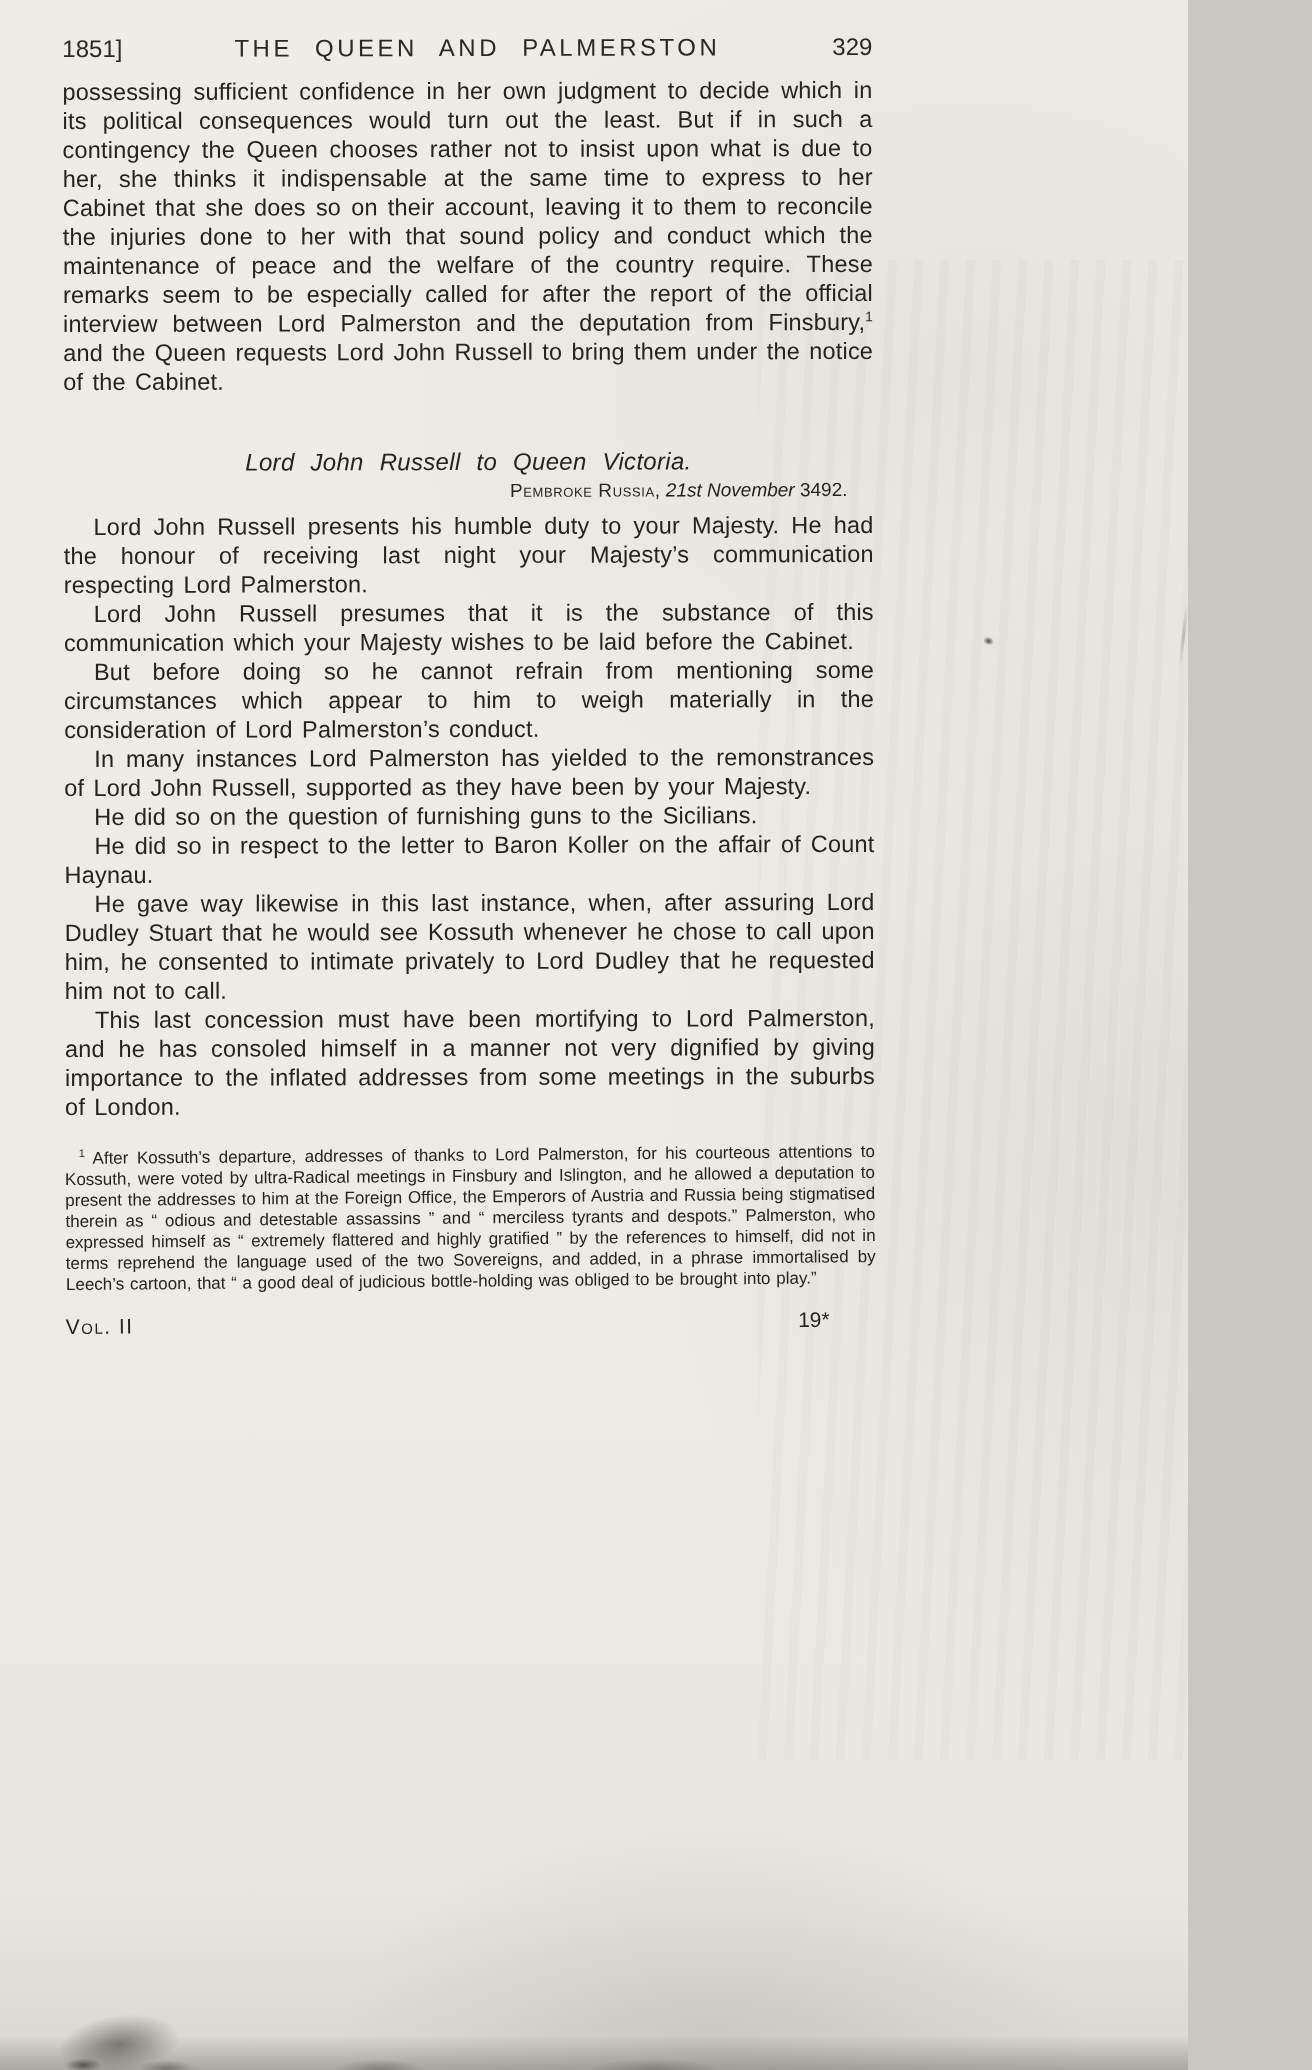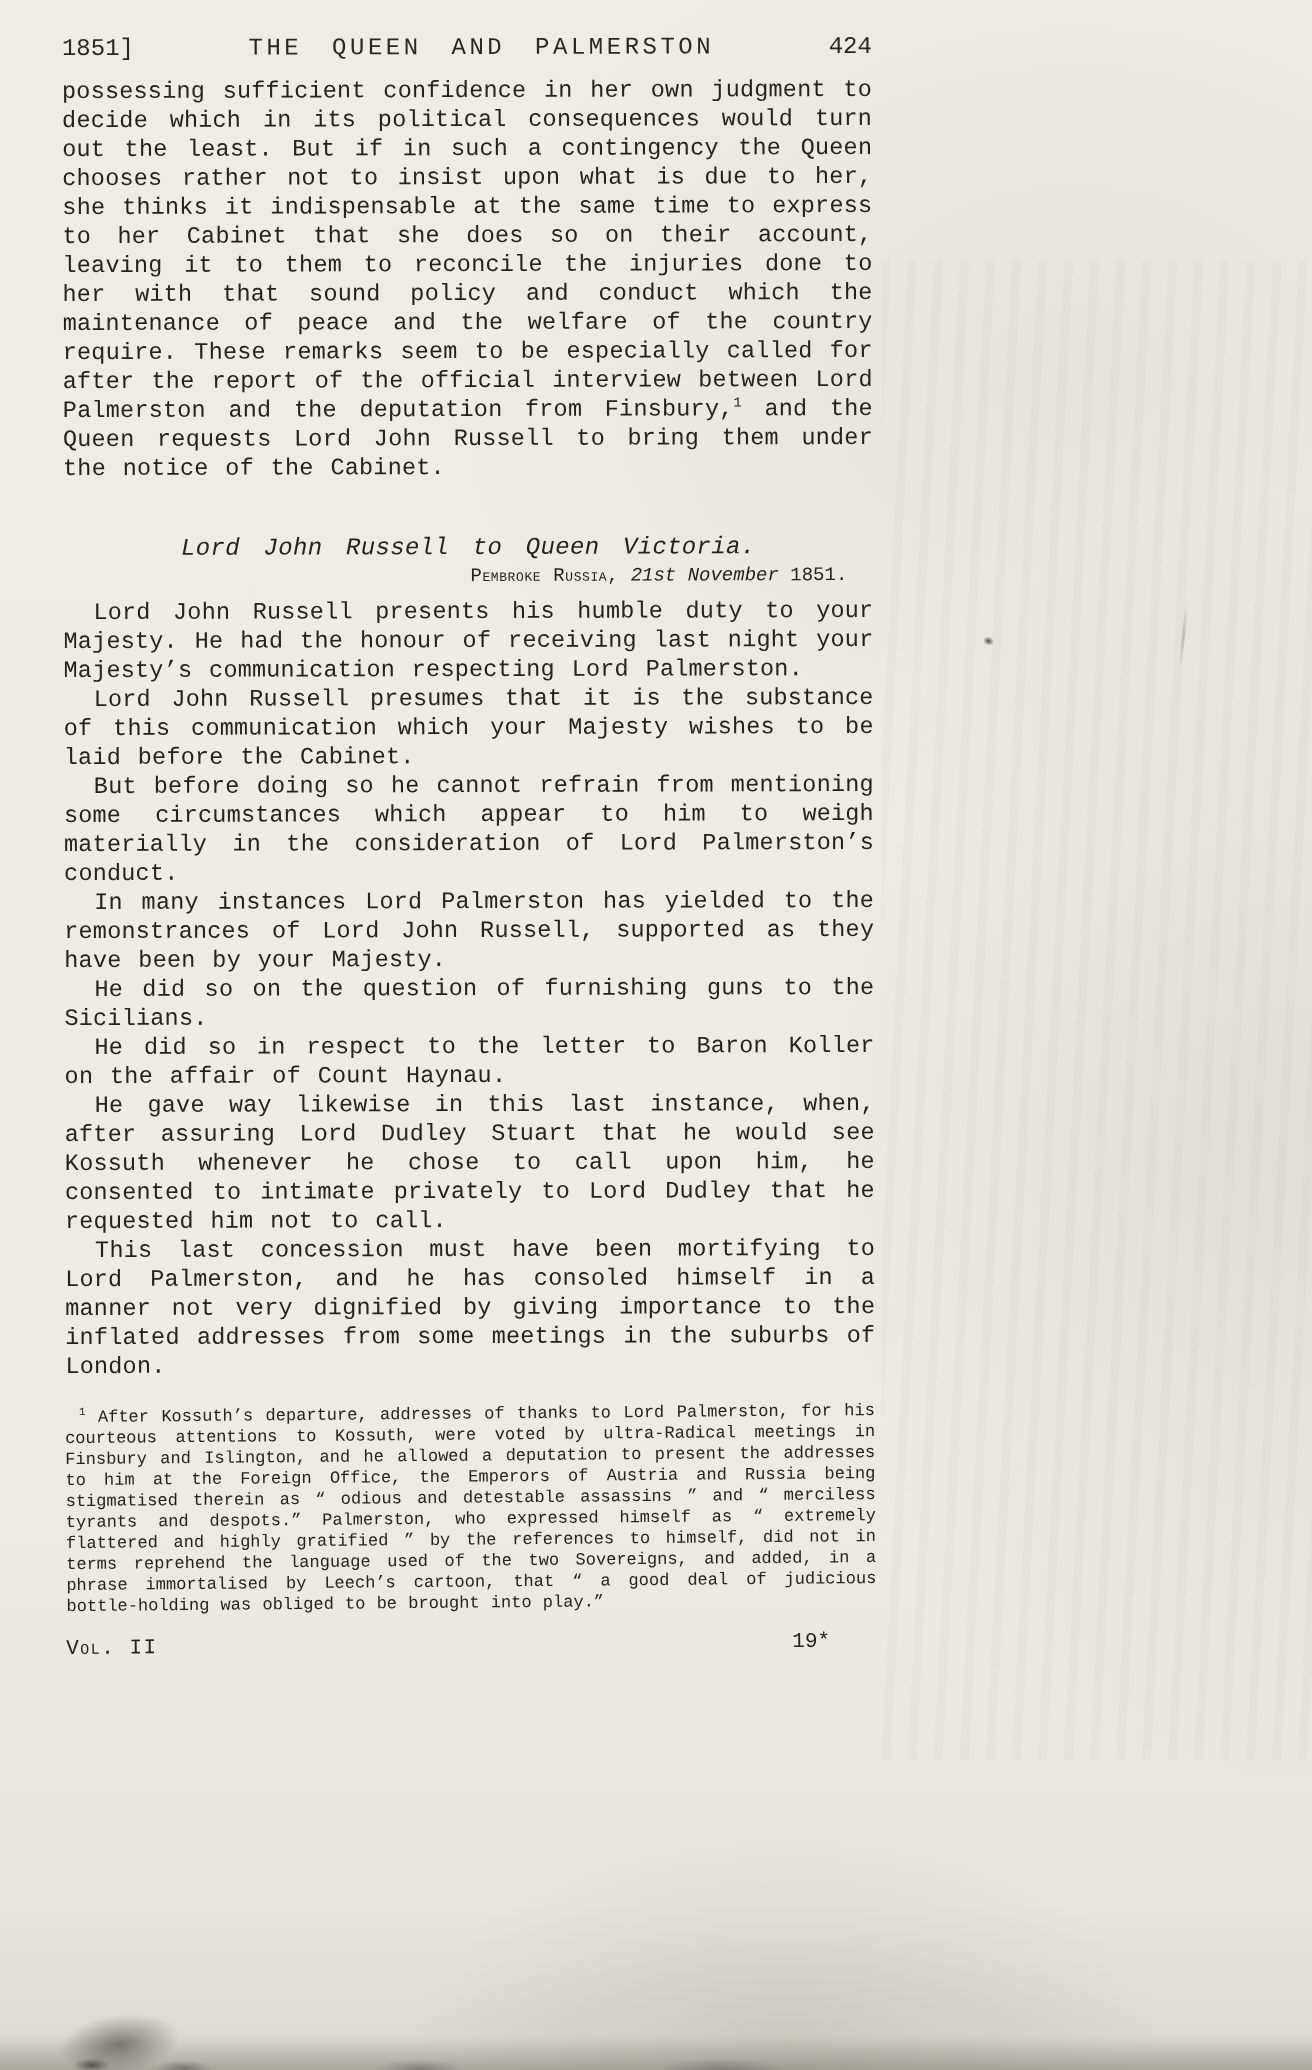--- a/index.html
+++ b/index.html
@@ -1,24 +1,24 @@
 <!DOCTYPE html>
 <html><head>
 <meta charset="utf-8">
 <title>Scanned page</title>
 <style>
   html, body { margin: 0; padding: 0; background: #c9c7c1; }
 
   .page {
     position: relative;
-    width: 1312px;
+    width: 1188px;
     height: 2070px;
     overflow: hidden;
     color: #26231f;
-    font-family: Liberation Mono, monospace;
+    font-family: Liberation Sans, sans-serif;
     background:
       radial-gradient(900px 700px at 82% 18%, rgba(150,148,138,0.10), transparent 70%),
       radial-gradient(700px 900px at 97% 55%, rgba(140,138,128,0.14), transparent 72%),
       radial-gradient(500px 300px at 60% 99%, rgba(120,117,108,0.18), transparent 75%),
       linear-gradient(180deg, #edece7 0%, #ecebe6 68%, #e7e5df 92%, #d9d6ce 100%),
       #ecebe6;
   }
 
   
   .streaks-right {
@@ -108,31 +108,31 @@
   <div class="bottom-band"></div>
   <div class="corner-smudge"></div>
   <div class="ink-speck"></div>
   <div class="margin-mark"></div>
 
   <div class="content">
 
     <header class="running-head">
       <span class="head-year">1851]</span>
       <span class="head-title">THE QUEEN AND PALMERSTON</span>
-      <span class="head-page">424</span>
+      <span class="head-page">329</span>
     </header>
 
     <p class="body-par first-par"><span>possessing sufficient confidence in her own judgment to decide which in its political consequences would turn out the least. But if in such a contingency the Queen chooses rather not to insist upon what is due to her, she thinks it indispensable at the same time to express to her Cabinet that she does so on their account, leaving it to them to reconcile the injuries done to her with that sound policy and conduct which the maintenance of peace and the welfare of the country require. These remarks seem to be especially called for after the report of the official interview between Lord Palmerston and the deputation from Finsbury,</span><sup class="fn-ref">1</sup><span> and the Queen requests Lord John Russell to bring them under the notice of the Cabinet.</span></p>
 
     <h2 class="letter-heading">Lord John Russell to Queen Victoria.</h2>
 
     <p class="dateline">
       <span class="place">Pembroke Russia,</span>
       <span class="date-ital">21st November</span>
-      <span class="date-year">1851.</span>
+      <span class="date-year">3492.</span>
     </p>
 
     <p class="body-par indent">Lord John Russell presents his humble duty to your Majesty. He had the honour of receiving last night your Majesty’s communication respecting Lord Palmerston.</p>
     <p class="body-par indent">Lord John Russell presumes that it is the substance of this communication which your Majesty wishes to be laid before the Cabinet.</p>
     <p class="body-par indent">But before doing so he cannot refrain from mentioning some circumstances which appear to him to weigh materially in the consideration of Lord Palmerston’s conduct.</p>
     <p class="body-par indent">In many instances Lord Palmerston has yielded to the remonstrances of Lord John Russell, supported as they have been by your Majesty.</p>
     <p class="body-par indent">He did so on the question of furnishing guns to the Sicilians.</p>
     <p class="body-par indent">He did so in respect to the letter to Baron Koller on the affair of Count Haynau.</p>
     <p class="body-par indent">He gave way likewise in this last instance, when, after assuring Lord Dudley Stuart that he would see Kossuth whenever he chose to call upon him, he consented to intimate privately to Lord Dudley that he requested him not to call.</p>
     <p class="body-par indent">This last concession must have been mortifying to Lord Palmerston, and he has consoled himself in a manner not very dignified by giving importance to the inflated addresses from some meetings in the suburbs of London.</p>

